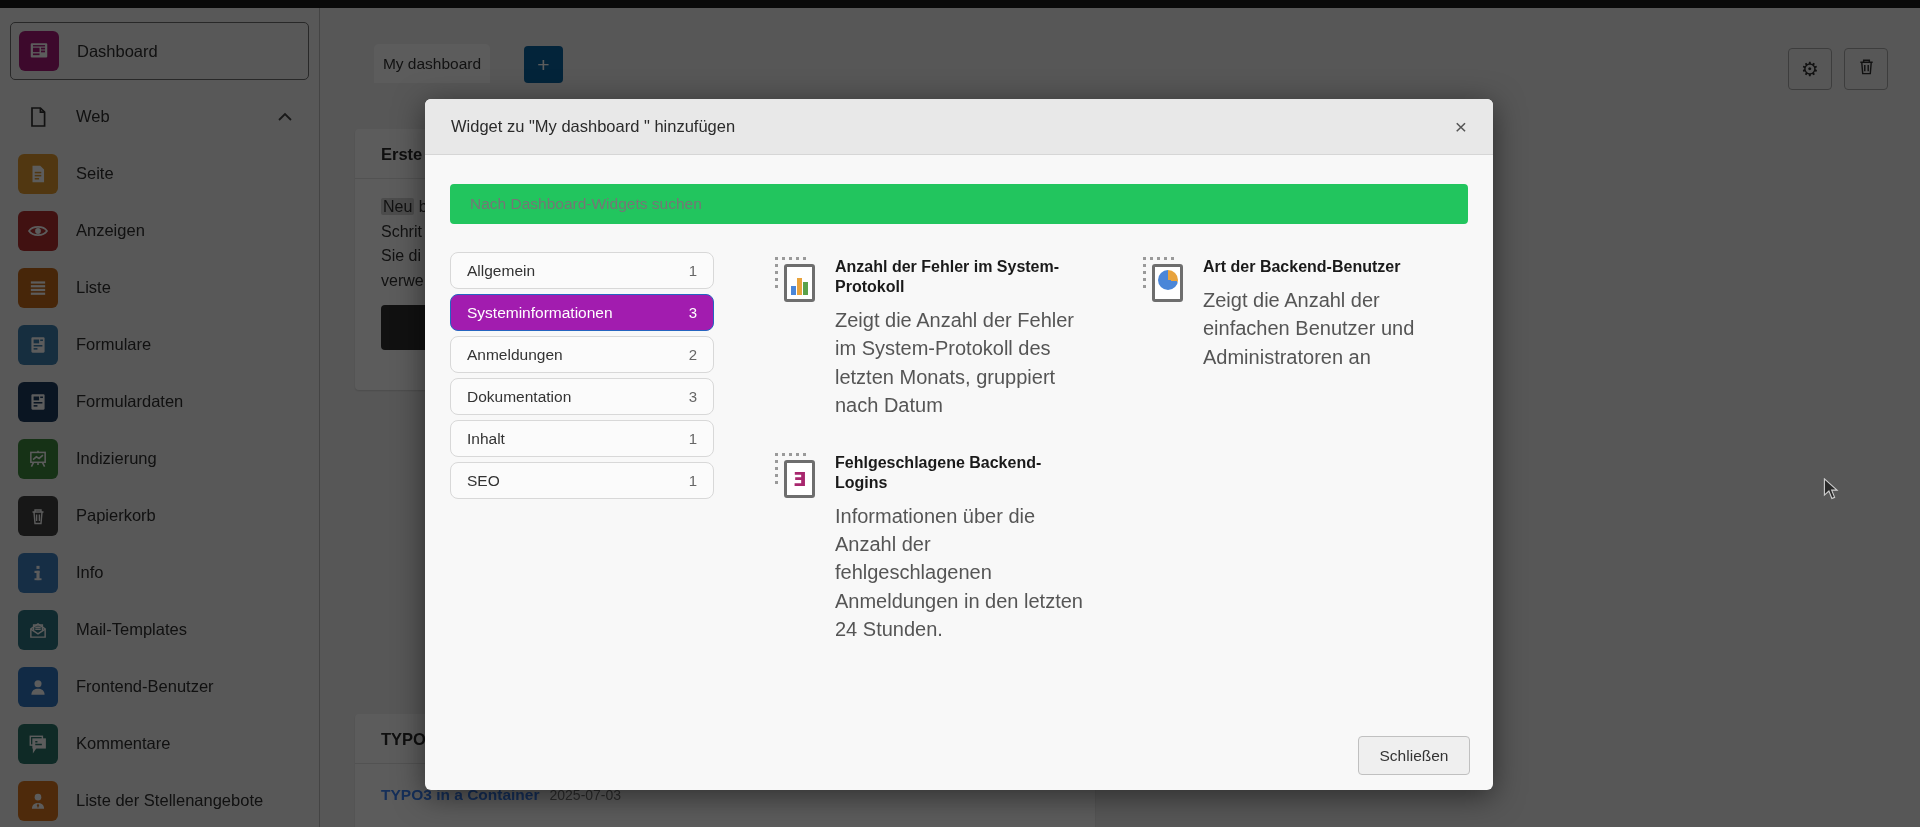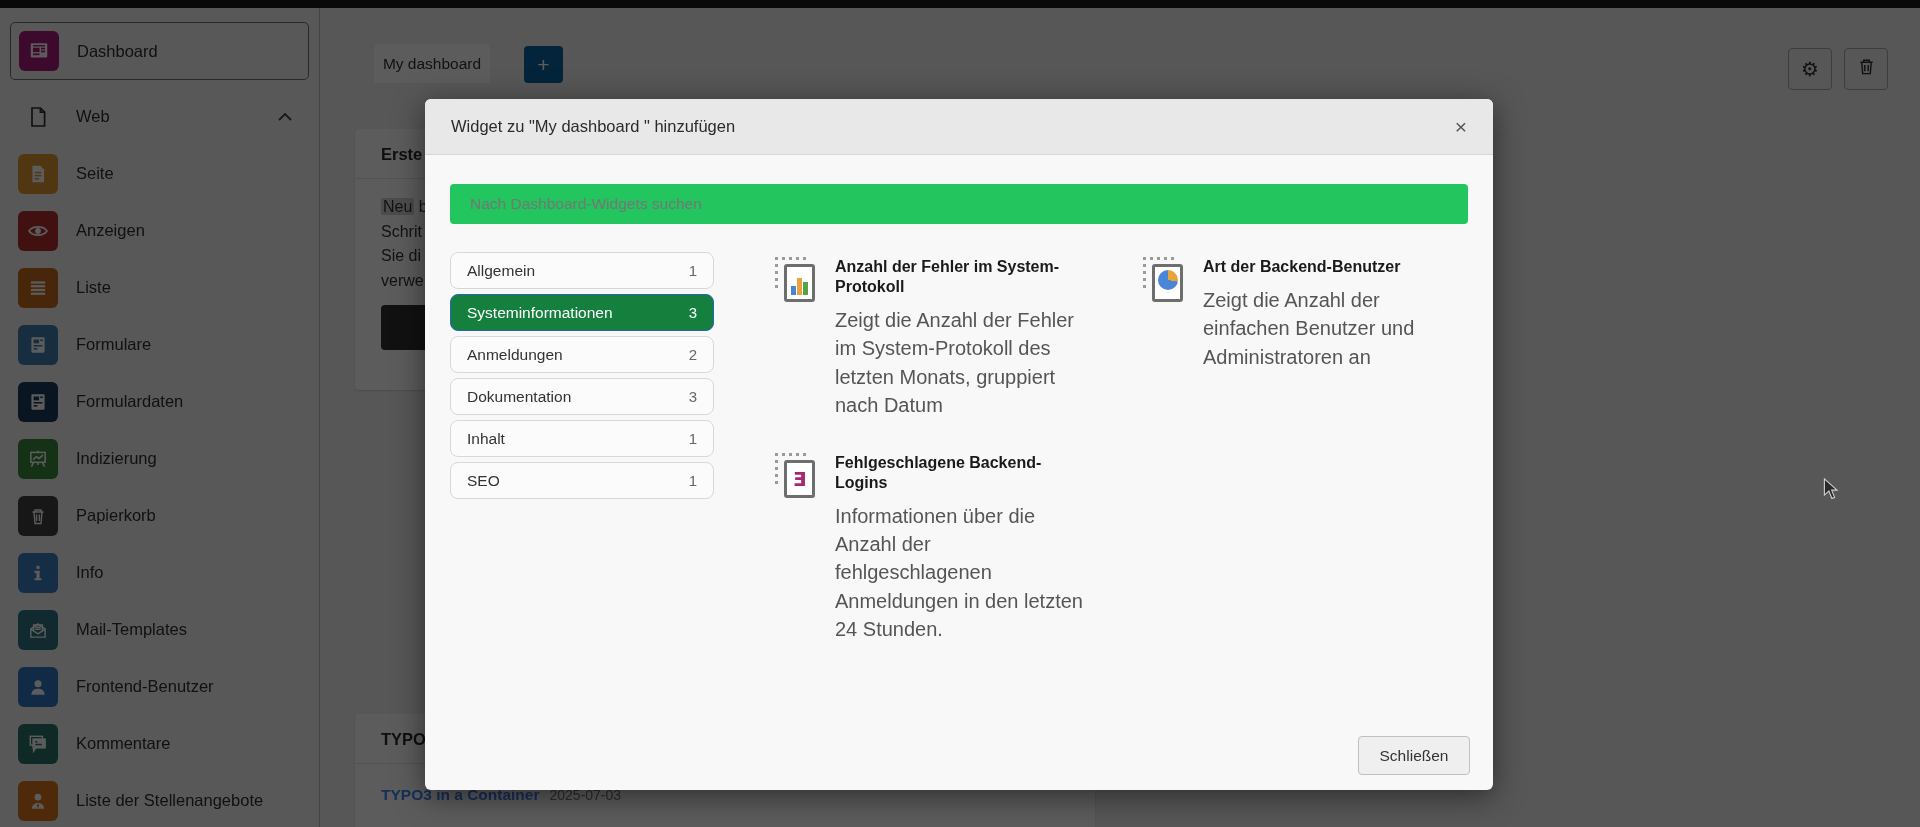--- a/index.html
+++ b/index.html
@@ -64,21 +64,21 @@
   .search { position:absolute; left:25px; top:85px; width:1018px; height:38px; border:4px solid #22c55e;
             border-radius:4px; background:#22c55e; font-size:15.5px; color:#333; padding:16px 16px;
             font-family:"Liberation Sans",sans-serif; }
   .search::placeholder { color:#767676; }
 
   .cats { position:absolute; left:25px; top:153px; width:264px; display:flex; flex-direction:column; gap:5px; }
   .cat { height:37px; background:#fbfbfb; border:1px solid #d8d8d8; border-radius:8px; display:flex;
          align-items:center; justify-content:space-between; padding:0 16px; cursor:pointer; }
   .cat .cl { font-size:15.5px; color:#333; }
   .cat .cc { font-size:15px; color:#666; }
-  .cat.sel { background:#15803d; border-color:#2565c0; }
+  .cat.sel { background:#a21caf; border-color:#2565c0; }
   .cat.sel .cl, .cat.sel .cc { color:#fff; }
 
   .wgrid { position:absolute; left:350px; top:158px; display:grid;
            grid-template-columns:335px 300px; column-gap:35px; row-gap:30px; align-items:start;gap:33px; }
   .wentry { display:flex; gap:12px; cursor:pointer; }
   .wicon { position:relative; width:48px; height:48px; flex:0 0 48px; }
   .dots-h { position:absolute; left:0; top:0; width:34px; height:3px;
             background:repeating-linear-gradient(to right,#9a9a9a 0 3px,transparent 3px 7px); }
   .dots-v { position:absolute; left:0; top:0; width:3px; height:34px;
             background:repeating-linear-gradient(to bottom,#9a9a9a 0 3px,transparent 3px 7px); }

